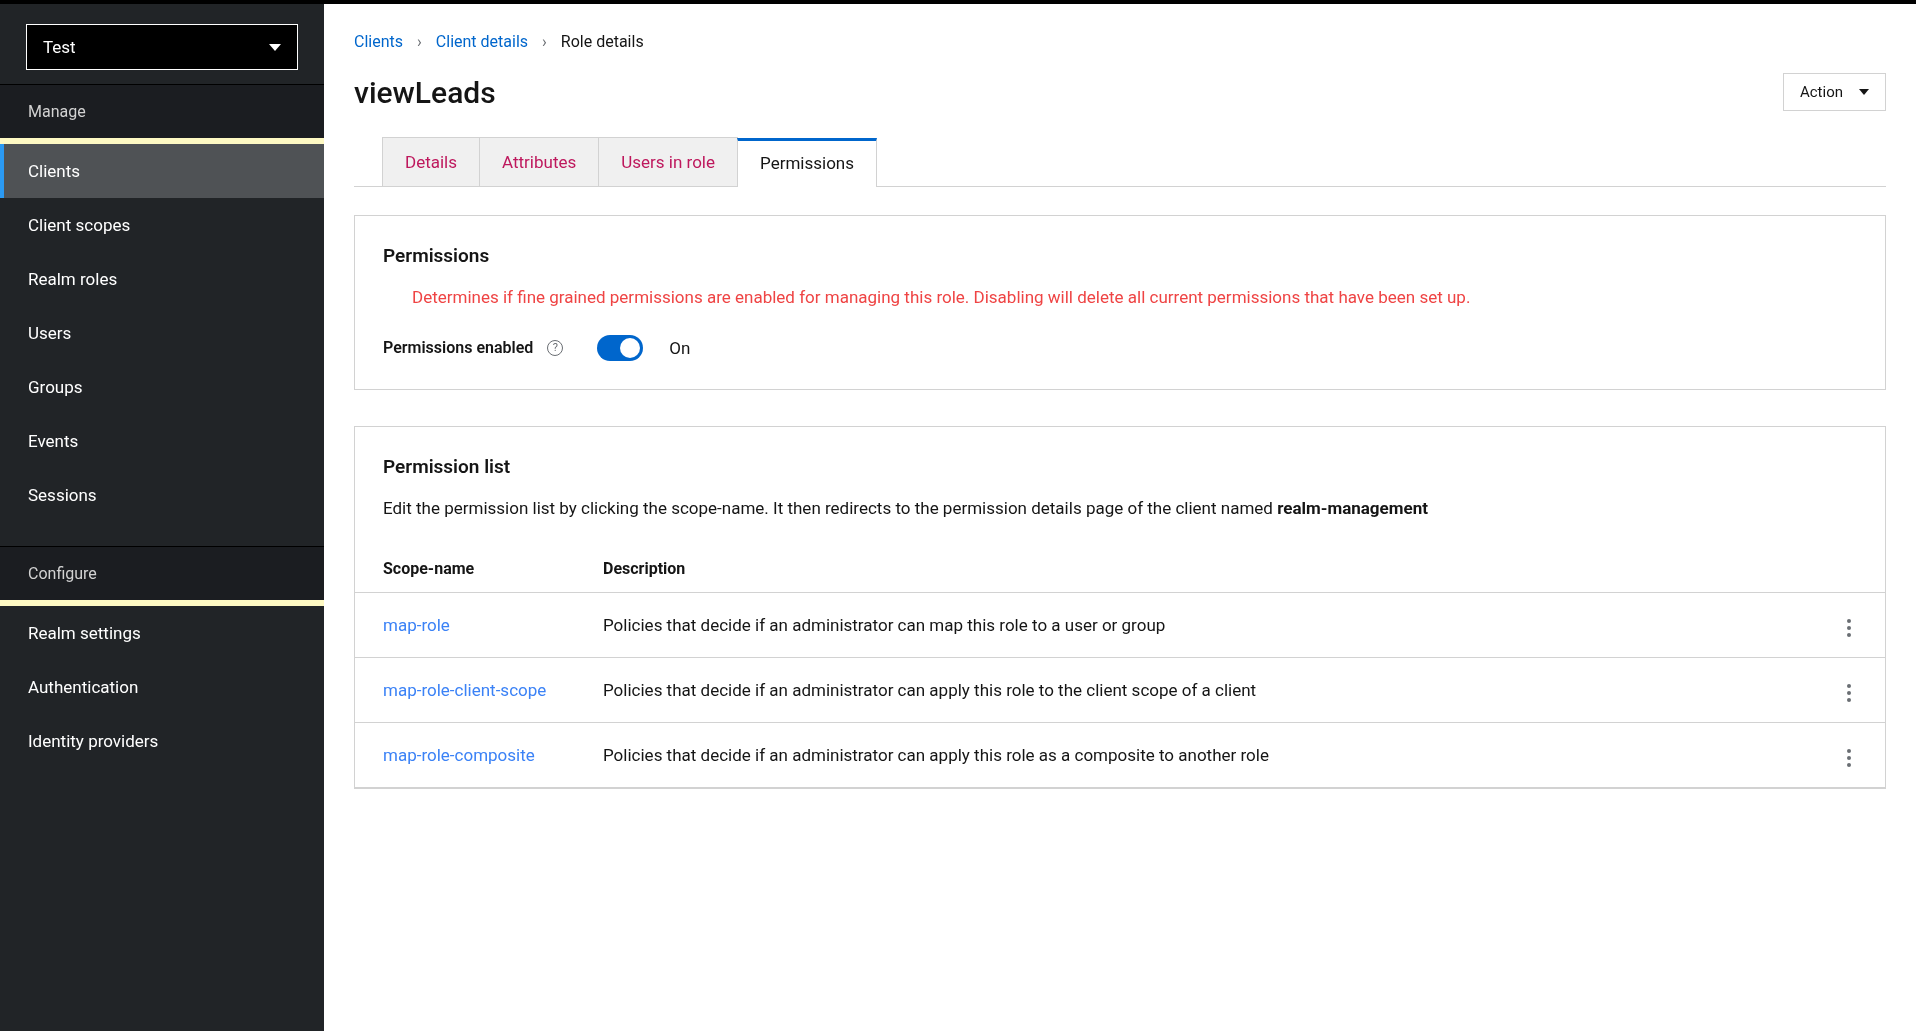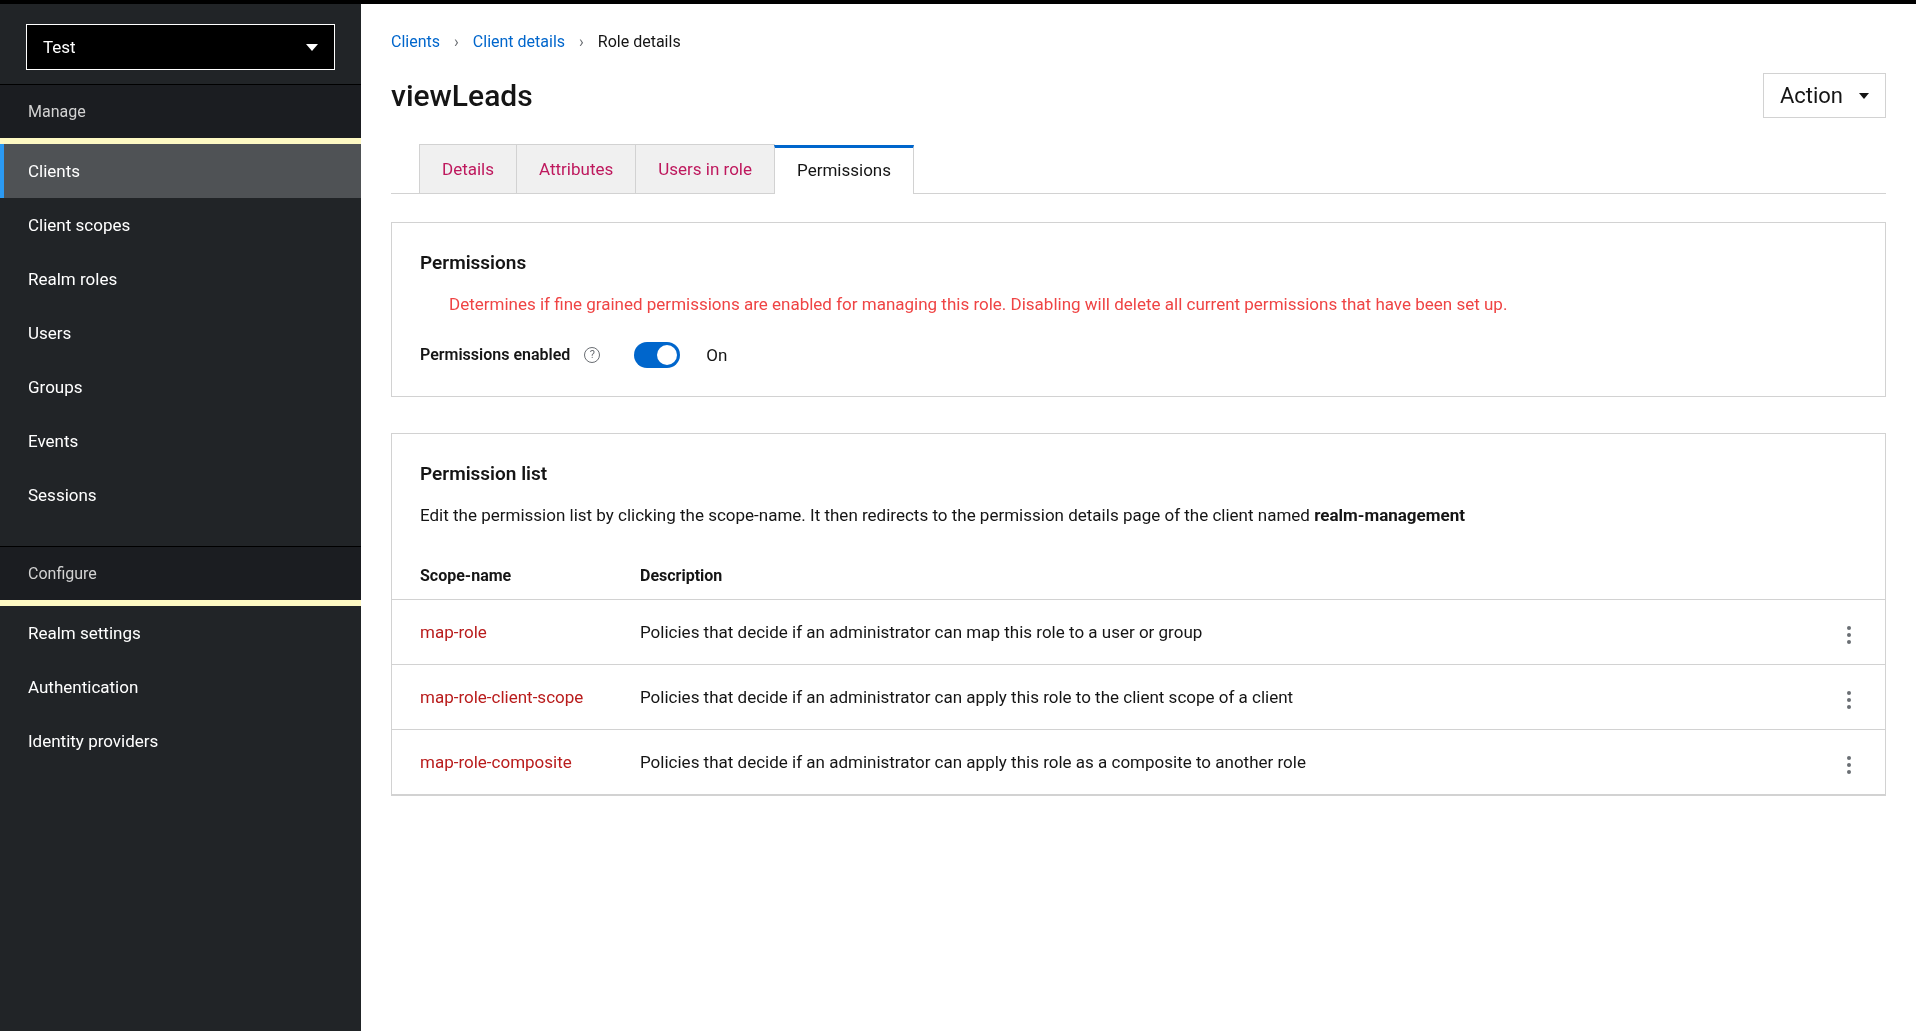--- a/index.html
+++ b/index.html
@@ -4,21 +4,21 @@
 <style>
 * { box-sizing: border-box; margin: 0; padding: 0; }
 body {
   font-family: -apple-system, BlinkMacSystemFont, "Segoe UI", Roboto, "Helvetica Neue", Arial, sans-serif;
   font-size: 16px;
   color: #151515;
   background: #fff;
 }
 .app { display: flex; height: 100vh; border-top: 4px solid #000; }
 .sidebar {
-  width: 361px;
+  width: 324px;
   background: #212427;
   color: #fff;
   flex-shrink: 0;
   overflow-y: auto;
 }
 .realm-selector {
   margin: 20px 26px 14px;
   padding: 12px 16px;
   border: 1px solid #fff;
   background: #000;
@@ -56,21 +56,21 @@
 .main { flex: 1; padding: 28px 30px; overflow-y: auto; }
 .breadcrumb { display: flex; align-items: center; gap: 14px; font-size: 16px; margin-bottom: 22px; }
 .breadcrumb a { color: #0066cc; text-decoration: none; cursor: pointer; }
 .breadcrumb .sep { color: #6a6e73; }
 .breadcrumb .current { color: #151515; }
 .title-row { display: flex; justify-content: space-between; align-items: center; margin-bottom: 26px; }
 .page-title { font-size: 30px; font-weight: 500; }
 .action-dropdown {
   border: 1px solid #d2d2d2; padding: 9px 16px;
   display: flex; align-items: center; gap: 16px;
-  cursor: pointer; font-size: 22px; background: #fff;
+  cursor: pointer; font-size: 15px; background: #fff;
 }
 .action-dropdown .caret-down {
   width: 0; height: 0;
   border-left: 5px solid transparent;
   border-right: 5px solid transparent;
   border-top: 6px solid #151515;
 }
 .tabs { display: flex; border-bottom: 1px solid #d2d2d2; padding-left: 28px; }
 .tab {
   padding: 14px 22px;
@@ -136,21 +136,21 @@
   font-size: 16px;
   padding: 14px 0 14px 28px;
   border-bottom: 1px solid #d2d2d2;
 }
 .table td {
   padding: 14px 0 14px 28px;
   border-bottom: 1px solid #d2d2d2;
   font-size: 17px;
   vertical-align: middle;
 }
-.table td a { color: #b91c1c; text-decoration: none; cursor: pointer; }
+.table td a { color: #3b82f6; text-decoration: none; cursor: pointer; }
 .kebab {
   cursor: pointer;
   display: inline-flex;
   flex-direction: column;
   gap: 3px;
   align-items: center;
   padding: 6px;
 }
 .kebab span { width: 4px; height: 4px; background: #6a6e73; border-radius: 50%; }
 .col-scope { width: 220px; }

